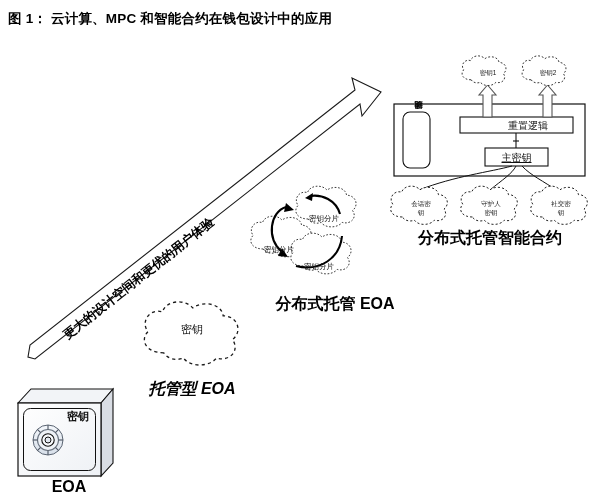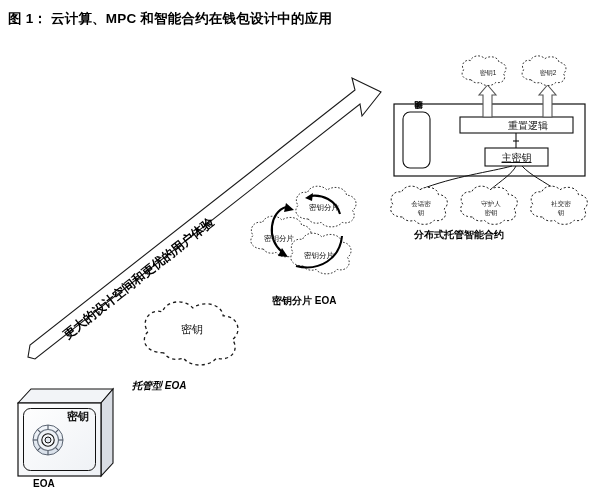--- a/index.html
+++ b/index.html
@@ -18,34 +18,35 @@
     left:8px;top:10px;
     font-size:13.5px;
     font-weight:bold;
     letter-spacing:0.2px;
     white-space:nowrap;
     text-align:center;
   }
 
   .cap{
     position:absolute;
-    font-size:10px;
+    font-size:16px;
     font-weight:bold;
     white-space:nowrap;
+    text-align:center;
   }
 
   
   .lbl{
     position:absolute;
     font-size:9px;
     white-space:nowrap;
     text-align:center;
     color:#111;
   }
-  .lbl.sm{font-size:7.5px;}
+  .lbl.sm{font-size:7.5px;margin-top:11px;}
   .lbl.xs{font-size:6.5px;}
   .lbl.md{font-size:10px;}
   .lbl.big{font-size:11px;}
   .lbl.key-safe{font-size:11px;font-weight:bold;}
 
   .vert{
     position:absolute;
     font-size:8.5px;
     writing-mode:vertical-rl;
     transform:rotate(180deg);
@@ -203,21 +204,21 @@
 
 <div class="lbl key-safe" style="left:55px;top:409px;width:46px;">密钥</div>
 <div class="cap" style="left:33px;top:478px;width:72px;">EOA</div>
 
 <div class="lbl big" style="left:152px;top:322px;width:80px;">密钥</div>
 <div class="cap" style="left:132px;top:379px;width:120px;font-style:italic;">托管型 EOA</div>
 
 <div class="lbl sm" style="left:298px;top:203px;width:52px;">密钥分片</div>
 <div class="lbl sm" style="left:253px;top:234px;width:52px;">密钥分片</div>
 <div class="lbl sm" style="left:293px;top:251px;width:52px;">密钥分片</div>
-<div class="cap" style="left:272px;top:294px;width:126px;">密钥分片 EOA</div>
+<div class="cap" style="left:272px;top:294px;width:126px;">分布式托管 EOA</div>
 
 <div class="vert" style="left:412px;top:116px;">功能逻辑</div>
 <div class="lbl md" style="left:460px;top:119px;width:136px;">重置逻辑</div>
 <div class="lbl md" style="left:485px;top:151px;width:63px;text-decoration:underline;">主密钥</div>
 
 <div class="lbl xs" style="left:466px;top:69px;width:44px;">密钥1</div>
 <div class="lbl xs" style="left:526px;top:69px;width:44px;">密钥2</div>
 
 <div class="lbl xs" style="left:393px;top:200px;width:56px;">会话密</div>
 <div class="lbl xs" style="left:393px;top:209px;width:56px;">钥</div>

